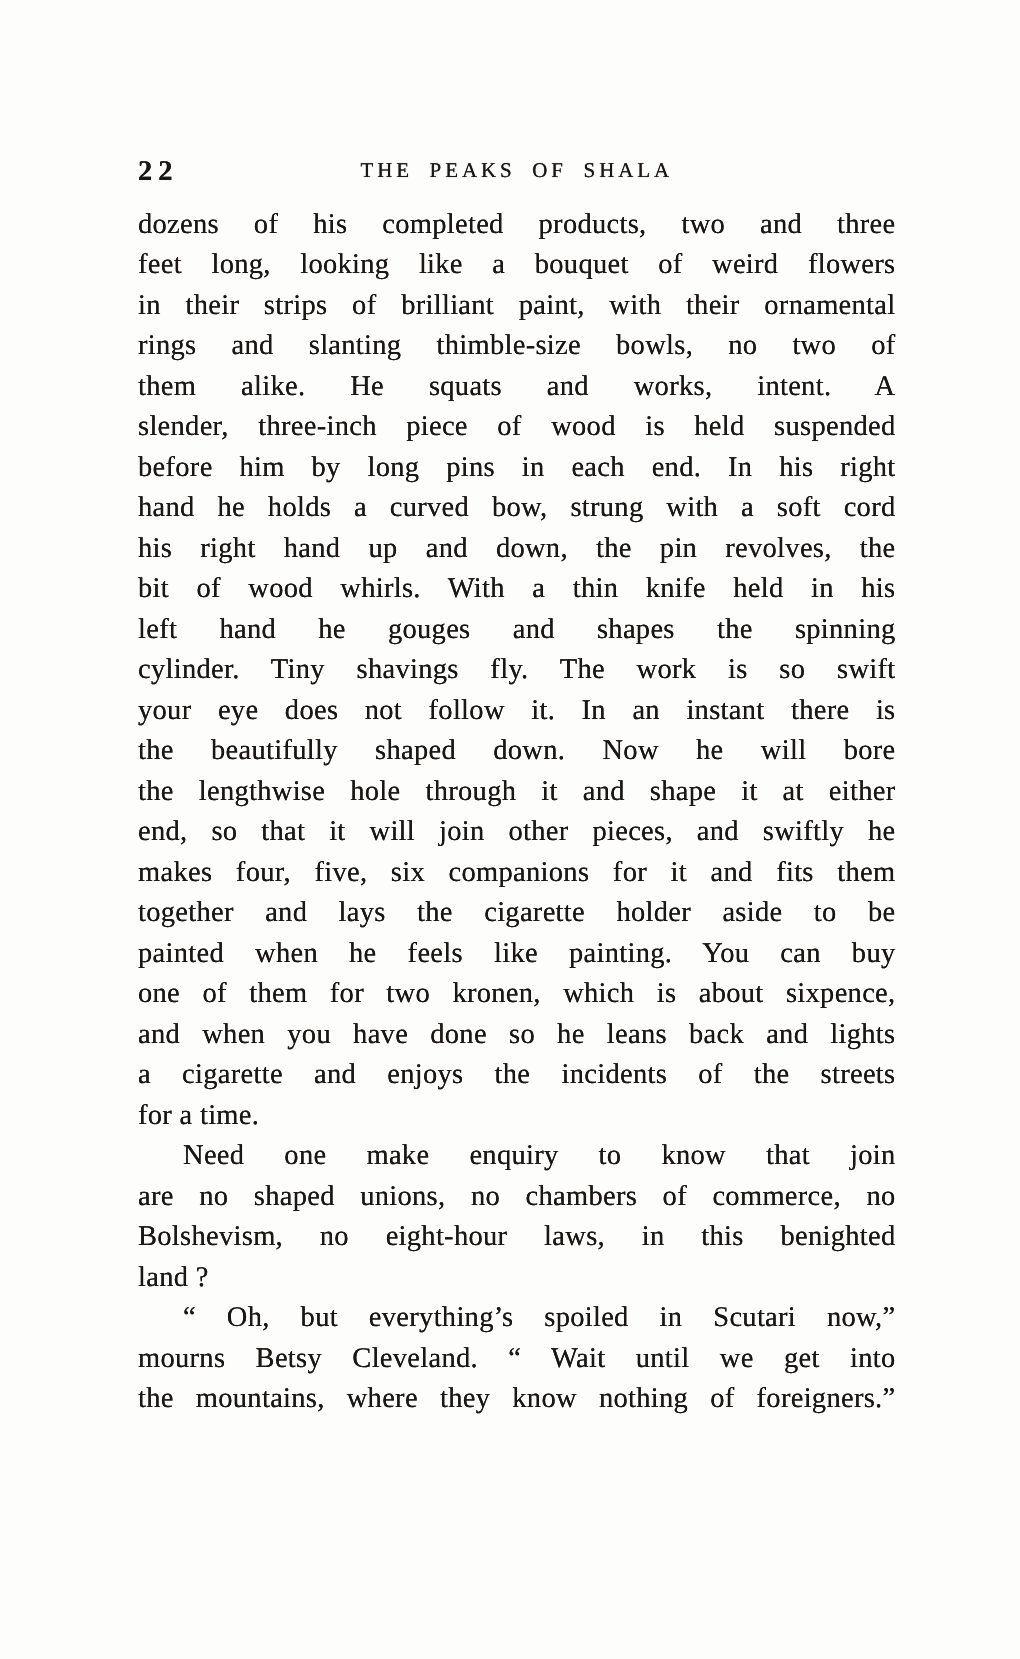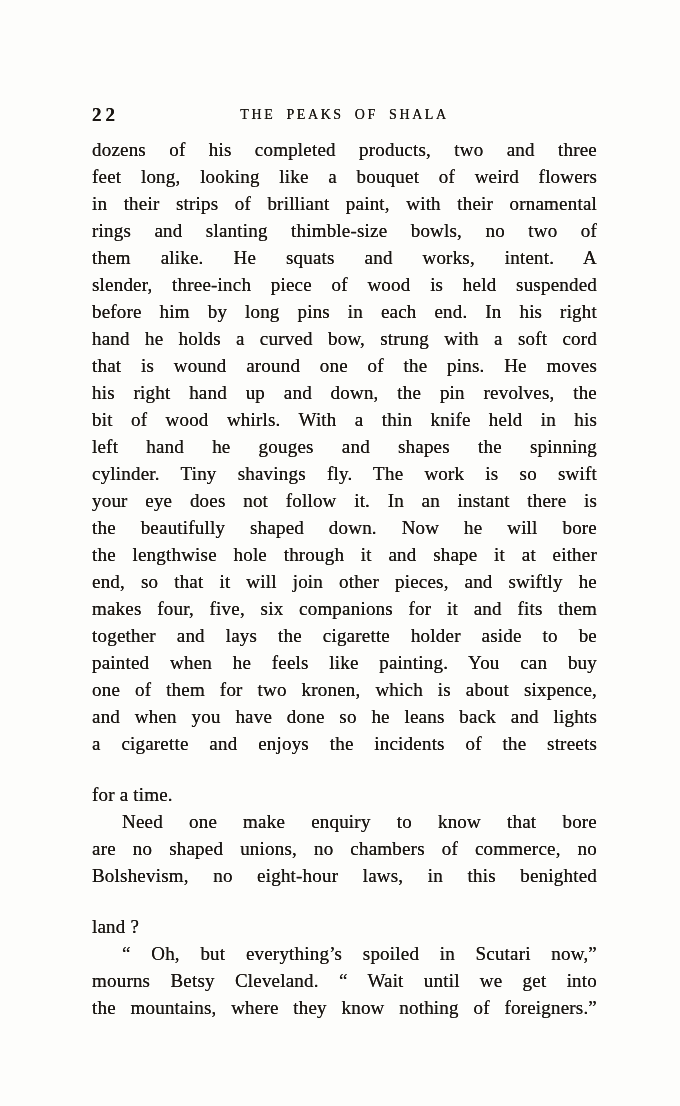--- a/index.html
+++ b/index.html
@@ -57,21 +57,20 @@
     letter-spacing: 0.2px;
     text-align: justify;
     text-align-last: justify;
     text-justify: inter-word;
     white-space: nowrap;
     text-shadow: 0 0 0.4px #1b1713;
   }
   .line.last {
     text-align: right;
     text-align-last: left;
-    margin-top: 24px;
   }
   .line.indent {
     padding-left: 30px;
   }
 </style>
 </head>
 <body>
 
 <div class="page">
   <div class="running-head">
@@ -80,37 +79,36 @@
   </div>
   <div class="text-block">
       <div class="line">dozens of his completed products, two and three</div>
       <div class="line">feet long, looking like a bouquet of weird flowers</div>
       <div class="line">in their strips of brilliant paint, with their ornamental</div>
       <div class="line">rings and slanting thimble-size bowls, no two of</div>
       <div class="line">them alike. He squats and works, intent. A</div>
       <div class="line">slender, three-inch piece of wood is held suspended</div>
       <div class="line">before him by long pins in each end. In his right</div>
       <div class="line">hand he holds a curved bow, strung with a soft cord</div>
-      <div class="line">that is wound around one of the pins. He moves</div>
       <div class="line">his right hand up and down, the pin revolves, the</div>
       <div class="line">bit of wood whirls. With a thin knife held in his</div>
       <div class="line">left hand he gouges and shapes the spinning</div>
       <div class="line">cylinder. Tiny shavings fly. The work is so swift</div>
       <div class="line">your eye does not follow it. In an instant there is</div>
       <div class="line">the beautifully shaped down. Now he will bore</div>
       <div class="line">the lengthwise hole through it and shape it at either</div>
       <div class="line">end, so that it will join other pieces, and swiftly he</div>
       <div class="line">makes four, five, six companions for it and fits them</div>
       <div class="line">together and lays the cigarette holder aside to be</div>
       <div class="line">painted when he feels like painting. You can buy</div>
       <div class="line">one of them for two kronen, which is about sixpence,</div>
       <div class="line">and when you have done so he leans back and lights</div>
       <div class="line">a cigarette and enjoys the incidents of the streets</div>
       <div class="line last">for a time.</div>
-      <div class="line indent">Need one make enquiry to know that bore</div>
+      <div class="line indent">Need one make enquiry to know that join</div>
       <div class="line">are no shaped unions, no chambers of commerce, no</div>
       <div class="line">Bolshevism, no eight-hour laws, in this benighted</div>
       <div class="line last">land ?</div>
       <div class="line indent">“ Oh, but everything’s spoiled in Scutari now,”</div>
       <div class="line">mourns Betsy Cleveland. “ Wait until we get into</div>
       <div class="line">the mountains, where they know nothing of foreigners.”</div>
     </div>
 </div>
 
 </body></html>

